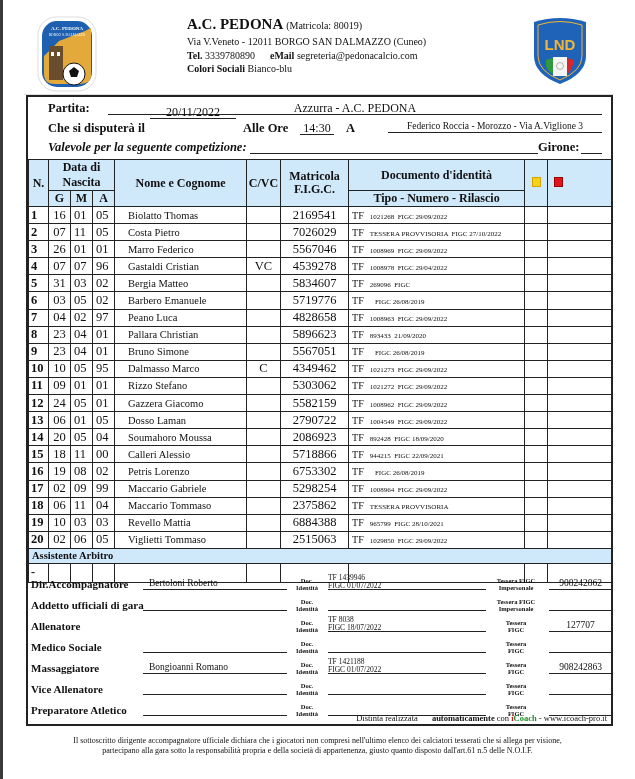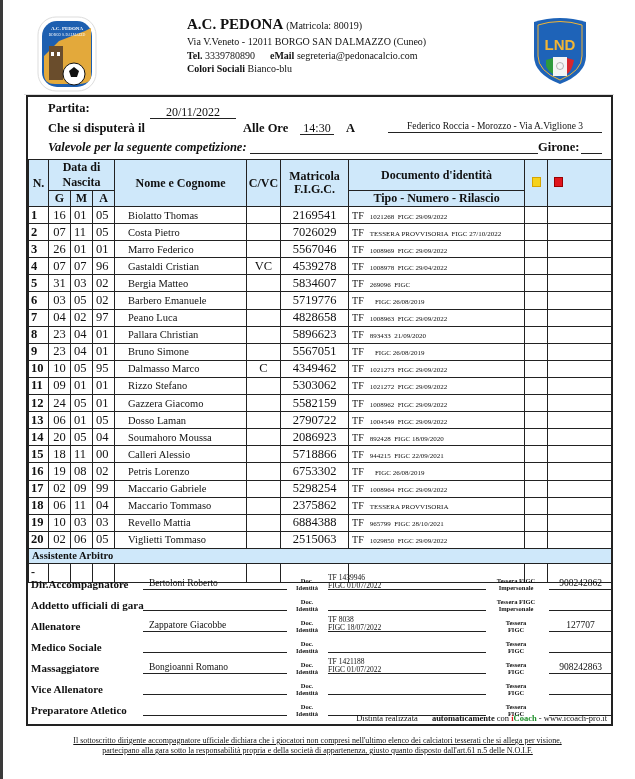--- a/index.html
+++ b/index.html
@@ -56,21 +56,21 @@
   .doc-line { position: absolute; left: 300px; bottom: 2px; width: 158px; border-bottom: 1px solid #222; font-size: 7.5px; line-height: 7.5px; }
   .doc-line span { display: block; }
   .tess-lbl { position: absolute; left: 455px; bottom: 1px; font-weight: bold; font-size: 6.5px; text-align: center; line-height: 7px; width: 66px; }
   .tess-line { position: absolute; left: 521px; bottom: 2px; width: 63px; border-bottom: 1px solid #222; font-size: 9.5px; text-align: center; height: 14px; line-height: 14px; }
 
   .credit { position: absolute; right: 4px; bottom: 1px; font-size: 8.5px; }
   .credit b { font-weight: bold; margin-left: 12px; }
   .credit .ic-i { color: #e0141c; font-weight: bold; }
   .credit .ic-c { color: #1f8f2a; font-weight: bold; }
 
-  .disclaimer { position: absolute; left: 40px; top: 736px; width: 555px; text-align: center; font-size: 8px; line-height: 10px; text-decoration: underline; }
+  .disclaimer { position: absolute; left: 40px; top: 736px; width: 555px; text-align: center; font-size: 8px; line-height: 10px; }
 </style>
 </head>
 <body>
 
 <div class="left-strip"></div>
 
 <div class="header">
   <svg class="club-logo" viewBox="0 0 60 76">
     <rect x="1" y="1" width="58" height="74" rx="18" fill="#fff" stroke="#ddd"></rect>
     <rect x="5" y="5" width="50" height="66" rx="15" fill="#1d5fb0"></rect>
@@ -98,20 +98,21 @@
     <path d="M15 44 L22 42 L22 58 Q17 55 15 50 Z" fill="#2e9a3c"></path>
     <rect x="22" y="41" width="14" height="19" fill="#f4f4f4"></rect>
     <path d="M36 42 L43 44 Q41 55 36 58 Z" fill="#d8262c"></path>
     <circle cx="29" cy="50" r="3.5" fill="none" stroke="#888" stroke-width="0.6"></circle>
   </svg>
   <div class="header-line"></div>
 </div>
 
 <div class="box">
   <div class="field-label" style="left:20px; top:4px;">Partita:</div>
+  <div class="field-line" style="left:80px; top:4px; width:494px;">Azzurra - A.C. PEDONA</div>
 
   <div class="field-label" style="left:20px; top:24px;">Che si disputerà il</div>
   <div class="field-line" style="left:122px; top:8px; width:86px;">20/11/2022</div>
   <div class="field-label" style="left:215px; top:24px;">Alle Ore</div>
   <div class="field-line" style="left:272px; top:24px; width:34px;">14:30</div>
   <div class="field-label" style="left:318px; top:24px;">A</div>
   <div class="field-line" style="left:360px; top:22px; width:214px; font-size:9.5px;">Federico Roccia - Morozzo - Via A.Viglione 3</div>
 
   <div class="field-label" style="left:20px; top:43px;font-style:italic;">Valevole per la seguente competizione:</div>
   <div class="field-line" style="left:222px; top:43px; width:288px;"></div>
@@ -429,21 +430,20 @@
         <div class="doc-lbl"><span>Doc.</span><br><span>Identità</span></div>
         <div class="doc-line">
           <span></span>
           <span></span>
         </div>
         <div class="tess-lbl"><span>Tessera FIGC</span><br><span>Impersonale</span></div>
         <div class="tess-line"></div>
       </div>
       <div class="staff-row" style="top: 516px;">
         <div class="staff-label">Allenatore</div>
-        <div class="staff-name">Zappatore Giacobbe</div>
         <div class="doc-lbl"><span>Doc.</span><br><span>Identità</span></div>
         <div class="doc-line">
           <span>TF  8038</span>
           <span>FIGC 18/07/2022</span>
         </div>
         <div class="tess-lbl"><span>Tessera</span><br><span>FIGC</span></div>
         <div class="tess-line">127707</div>
       </div>
       <div class="staff-row" style="top: 537px;">
         <div class="staff-label">Medico Sociale</div>

